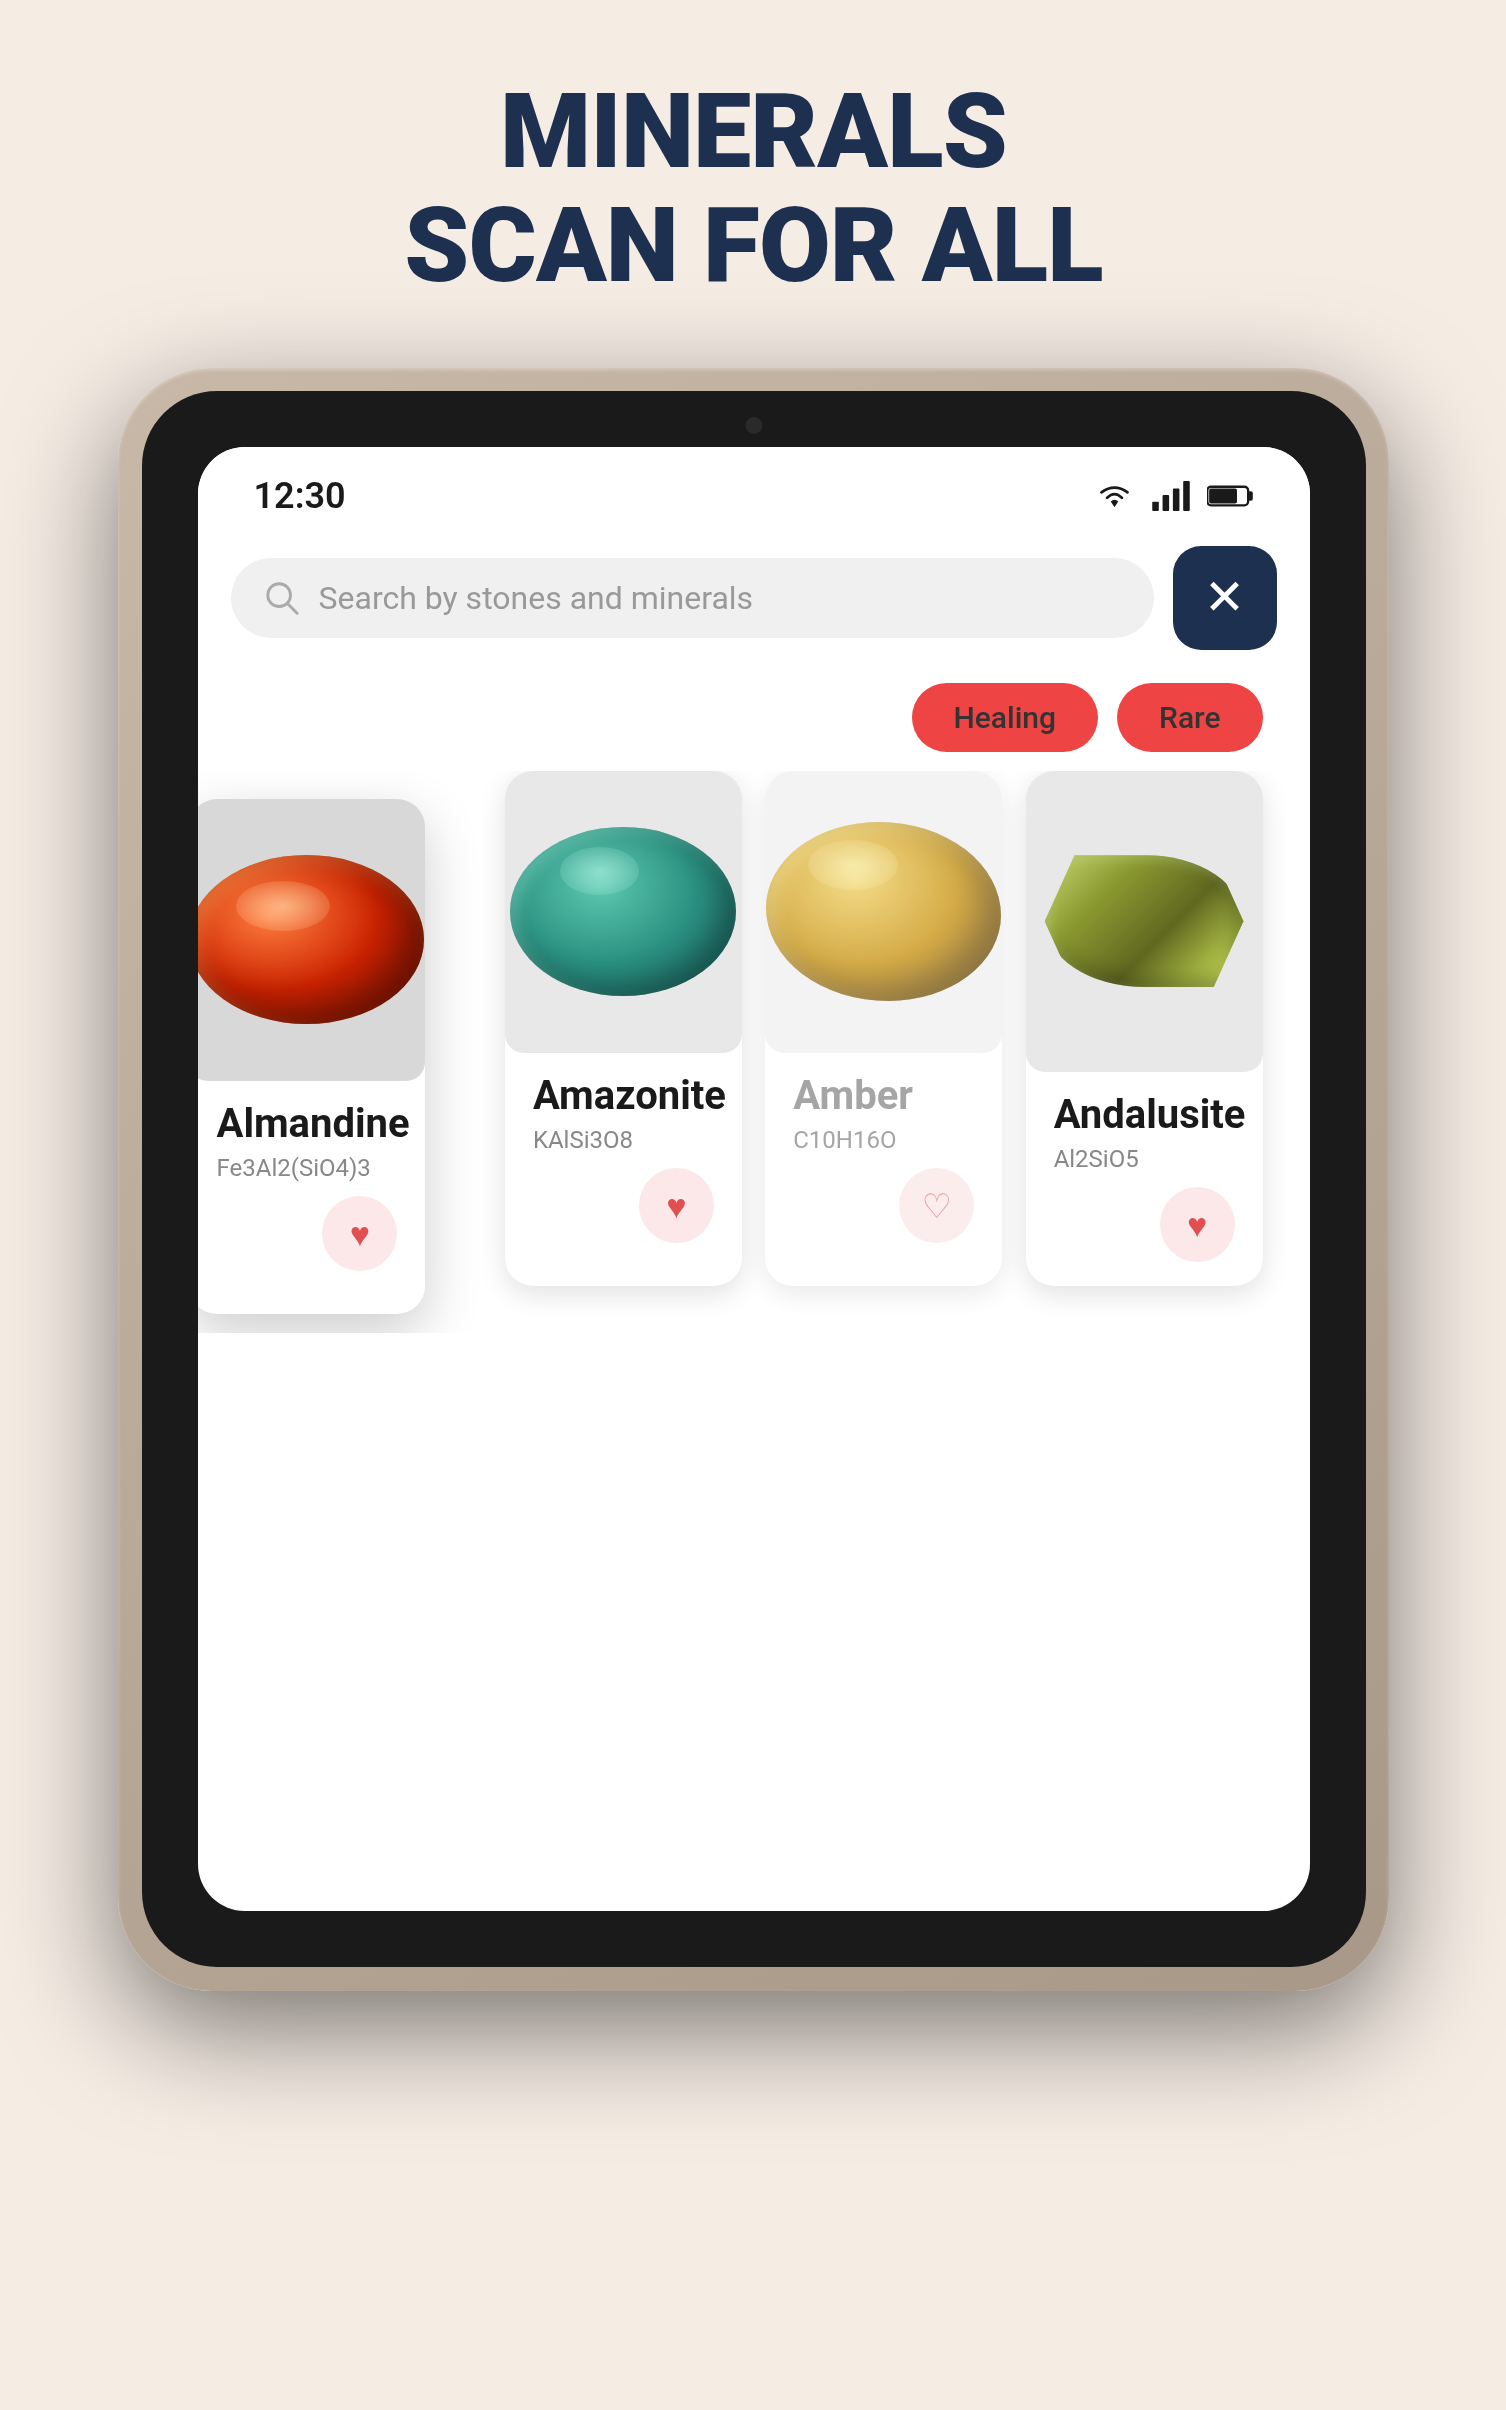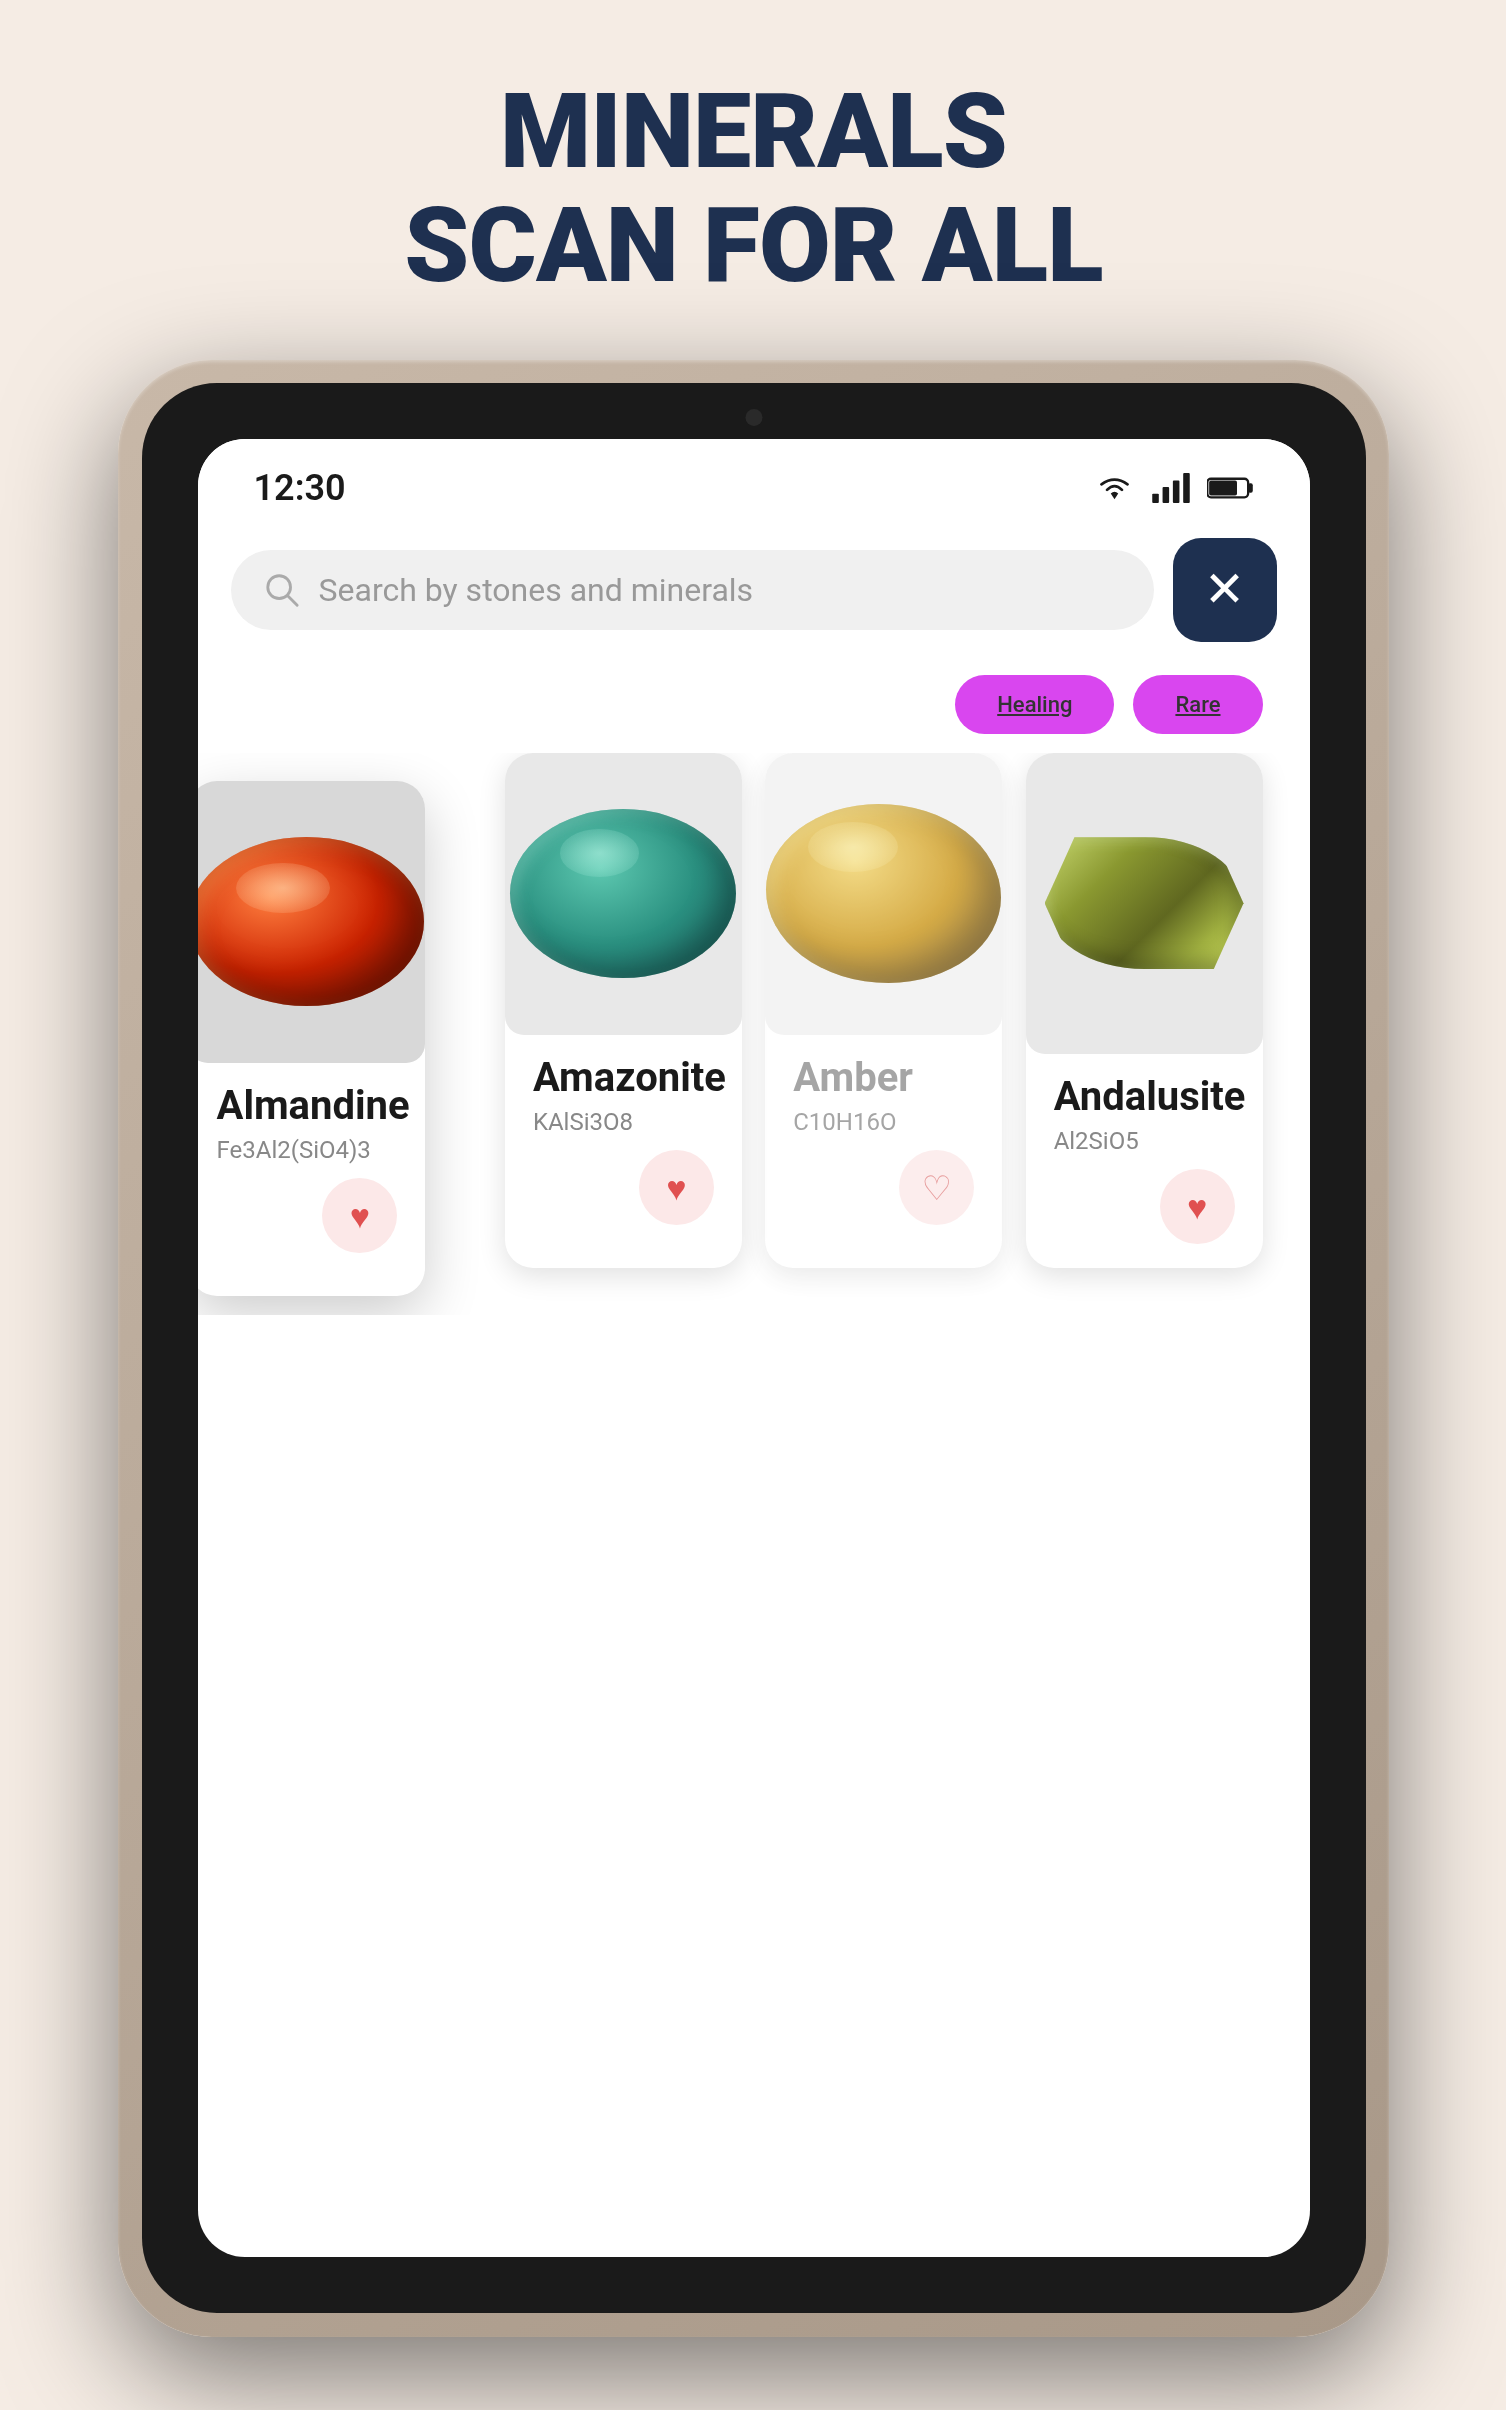--- a/index.html
+++ b/index.html
@@ -32,24 +32,24 @@
 
     .tablet-wrapper {
       position: relative;
       width: 1271px;
       height: 1977px;
     }
 
     
     .tablet-shell {
       position: absolute;
-      top: 0;
+      top: 8px;
       left: 0;
       width: 1271px;
-      height: 1977px;
+      height: 1623px;
       background: linear-gradient(145deg, #c8b8a8, #a89888);
       border-radius: 94px;
       box-shadow:
         0 38px 113px rgba(0,0,0,0.5),
         inset 0 1.9px 3.8px rgba(255,255,255,0.3);
     }
 
     .tablet-inner {
       position: absolute;
       top: 23.5px;
@@ -159,28 +159,27 @@
     
     .filter-area {
       display: flex;
       gap: 19px;
       padding: 14px 47px 19px;
       background: #fff;
       justify-content: flex-end;
     }
 
     .chip {
-      background: #d946ef;
+      background: #ef4444;
       border-radius: 47px;
       padding: 17px 42px;
-      font-size: 22px;
+      font-size: 30px;
       font-weight: 500;
       color: #333;
       cursor: pointer;
-      text-decoration: underline;
     }
 
     
     .grid-area {
       display: grid;
       grid-template-columns: 1fr 1fr 1fr 1fr;
       gap: 23.5px;
       padding: 0 47px 47px;
       background: #fff;
       overflow: hidden;

